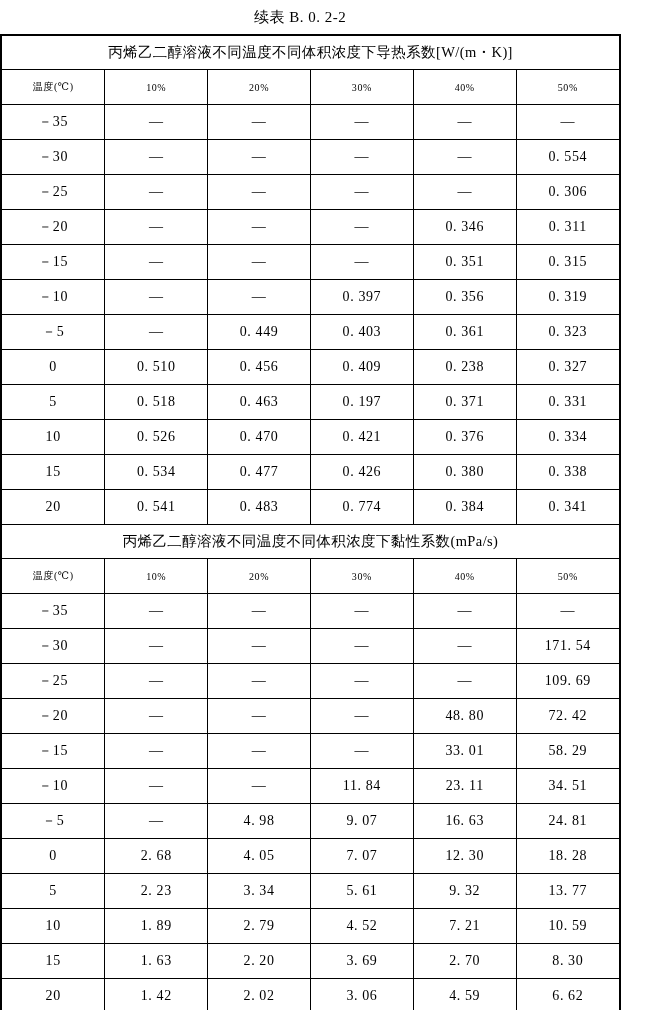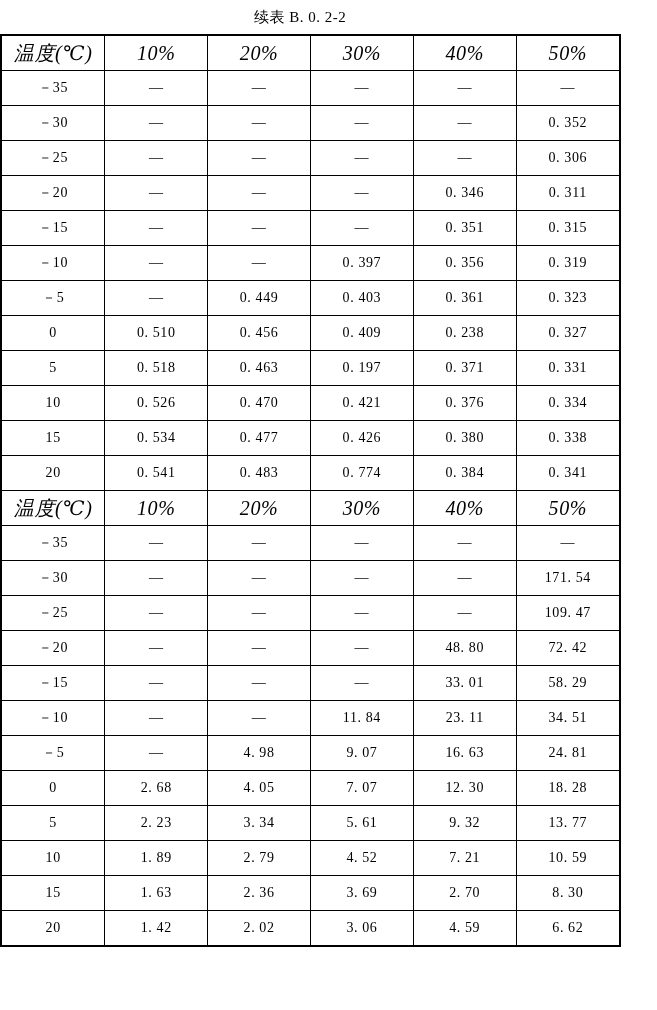--- a/index.html
+++ b/index.html
@@ -46,22 +46,21 @@
     height: 34px;
     letter-spacing: 0.6px;
     font-family: "Liberation Serif", "DejaVu Serif", serif;
   }
   table.data-table .section-title {
     font-size: 14.5px;
     height: 33px;
     letter-spacing: 0.4px;
   }
   table.data-table .col-head {
-    font-size: 20px;
-    font-style: italic;
+    font-size: 10px;
   }
   .tbl-outer {
     border: 2px solid #000000;
     width: 617px;
     margin: 0 auto;
     box-sizing: content-box;
   }
   .tbl-outer table.data-table {
     width: 100%;
     margin: 0;
@@ -82,20 +81,23 @@
 </head>
 <body>
 
 <div class="page">
   <div class="caption">续表 B. 0. 2-2</div>
   <div class="tbl-outer">
     <table class="data-table">
       <tbody>
 
         <tr>
+          <td class="section-title" colspan="6">丙烯乙二醇溶液不同温度不同体积浓度下导热系数[W/(m・K)]</td>
+        </tr>
+        <tr>
           <td class="col-head">温度(℃)</td>
           <td class="col-head">10%</td>
           <td class="col-head">20%</td>
           <td class="col-head">30%</td>
           <td class="col-head">40%</td>
           <td class="col-head">50%</td>
         </tr>
         <tr>
           <td>－35</td>
           <td>—</td>
@@ -103,21 +105,21 @@
           <td>—</td>
           <td>—</td>
           <td>—</td>
         </tr>
         <tr>
           <td>－30</td>
           <td>—</td>
           <td>—</td>
           <td>—</td>
           <td>—</td>
-          <td>0. 352</td>
+          <td>0. 554</td>
         </tr>
         <tr>
           <td>－25</td>
           <td>—</td>
           <td>—</td>
           <td>—</td>
           <td>—</td>
           <td>0. 306</td>
         </tr>
         <tr>
@@ -187,20 +189,23 @@
         <tr>
           <td>20</td>
           <td>0. 541</td>
           <td>0. 483</td>
           <td>0. 774</td>
           <td>0. 384</td>
           <td>0. 341</td>
         </tr>
 
         <tr>
+          <td class="section-title" colspan="6">丙烯乙二醇溶液不同温度不同体积浓度下黏性系数(mPa/s)</td>
+        </tr>
+        <tr>
           <td class="col-head">温度(℃)</td>
           <td class="col-head">10%</td>
           <td class="col-head">20%</td>
           <td class="col-head">30%</td>
           <td class="col-head">40%</td>
           <td class="col-head">50%</td>
         </tr>
         <tr>
           <td>－35</td>
           <td>—</td>
@@ -216,21 +221,21 @@
           <td>—</td>
           <td>—</td>
           <td>171. 54</td>
         </tr>
         <tr>
           <td>－25</td>
           <td>—</td>
           <td>—</td>
           <td>—</td>
           <td>—</td>
-          <td>109. 47</td>
+          <td>109. 69</td>
         </tr>
         <tr>
           <td>－20</td>
           <td>—</td>
           <td>—</td>
           <td>—</td>
           <td>48. 80</td>
           <td>72. 42</td>
         </tr>
         <tr>
@@ -277,21 +282,21 @@
           <td>10</td>
           <td>1. 89</td>
           <td>2. 79</td>
           <td>4. 52</td>
           <td>7. 21</td>
           <td>10. 59</td>
         </tr>
         <tr>
           <td>15</td>
           <td>1. 63</td>
-          <td>2. 36</td>
+          <td>2. 20</td>
           <td>3. 69</td>
           <td>2. 70</td>
           <td>8. 30</td>
         </tr>
         <tr>
           <td>20</td>
           <td>1. 42</td>
           <td>2. 02</td>
           <td>3. 06</td>
           <td>4. 59</td>

